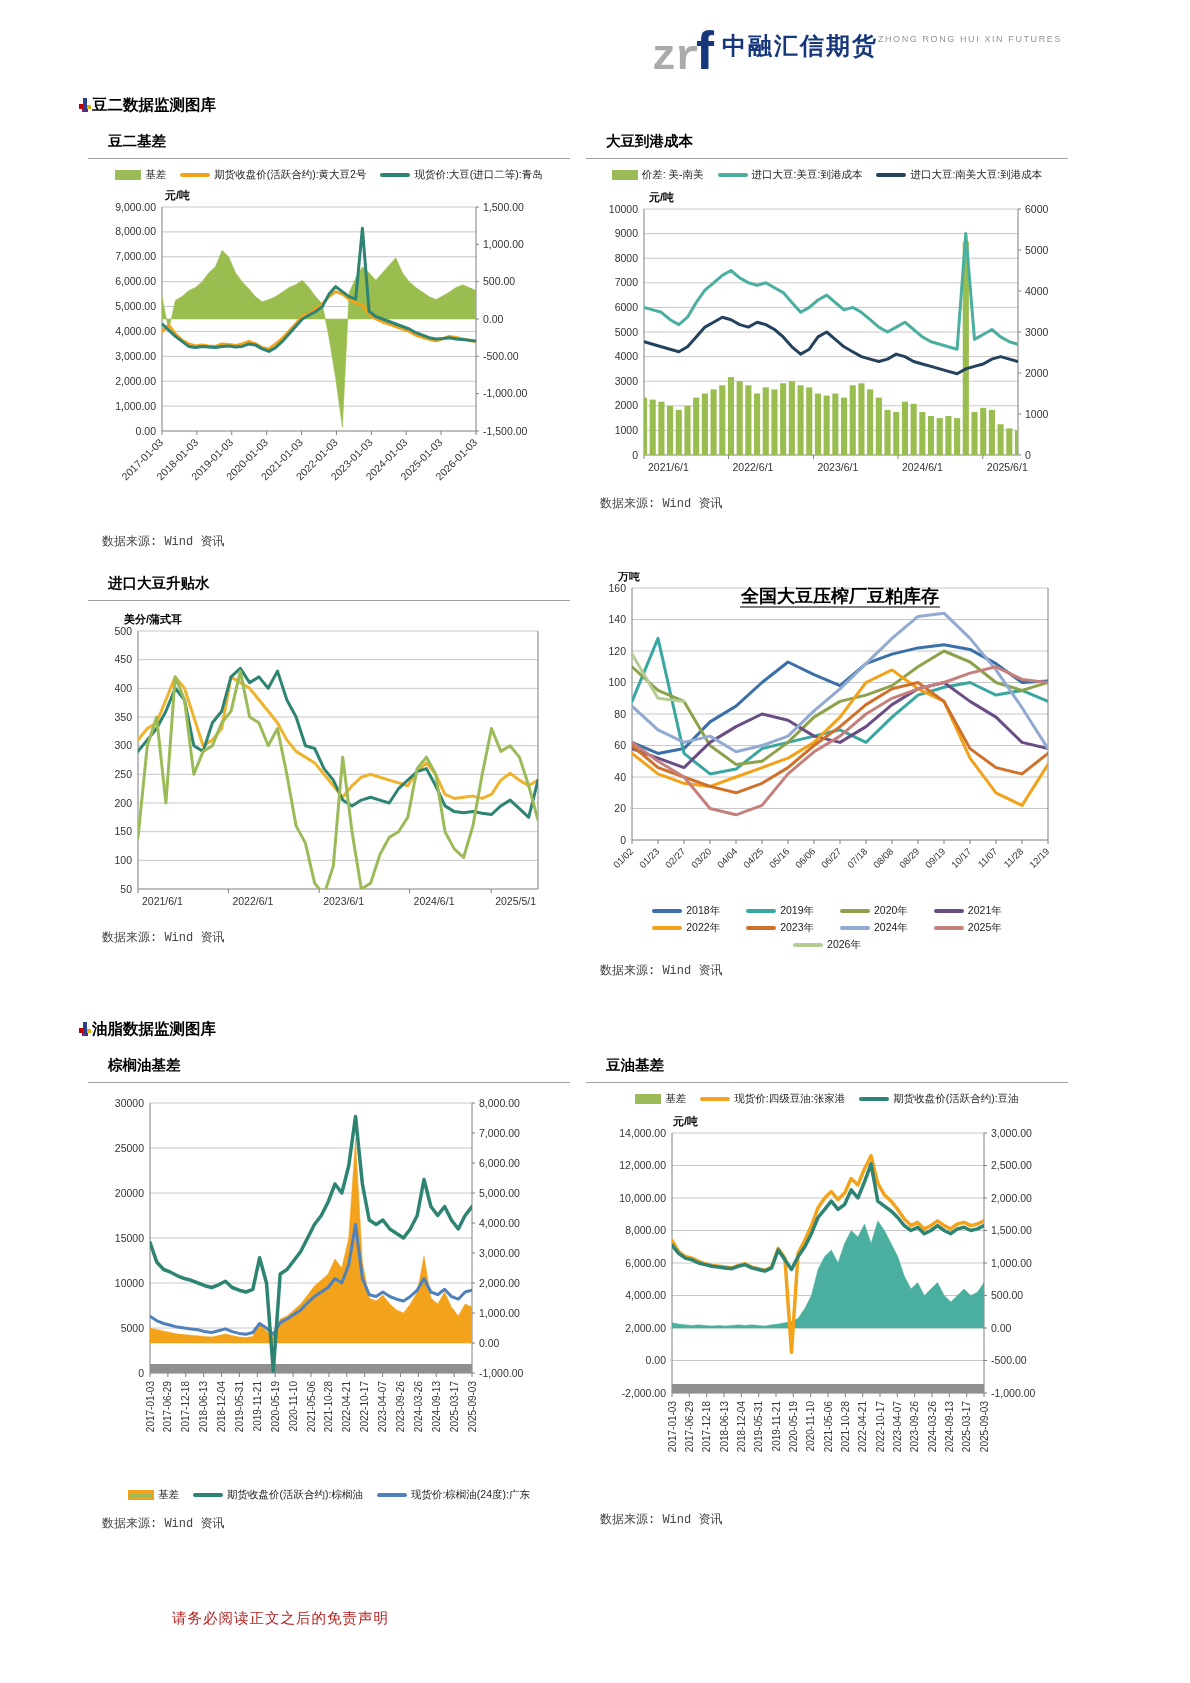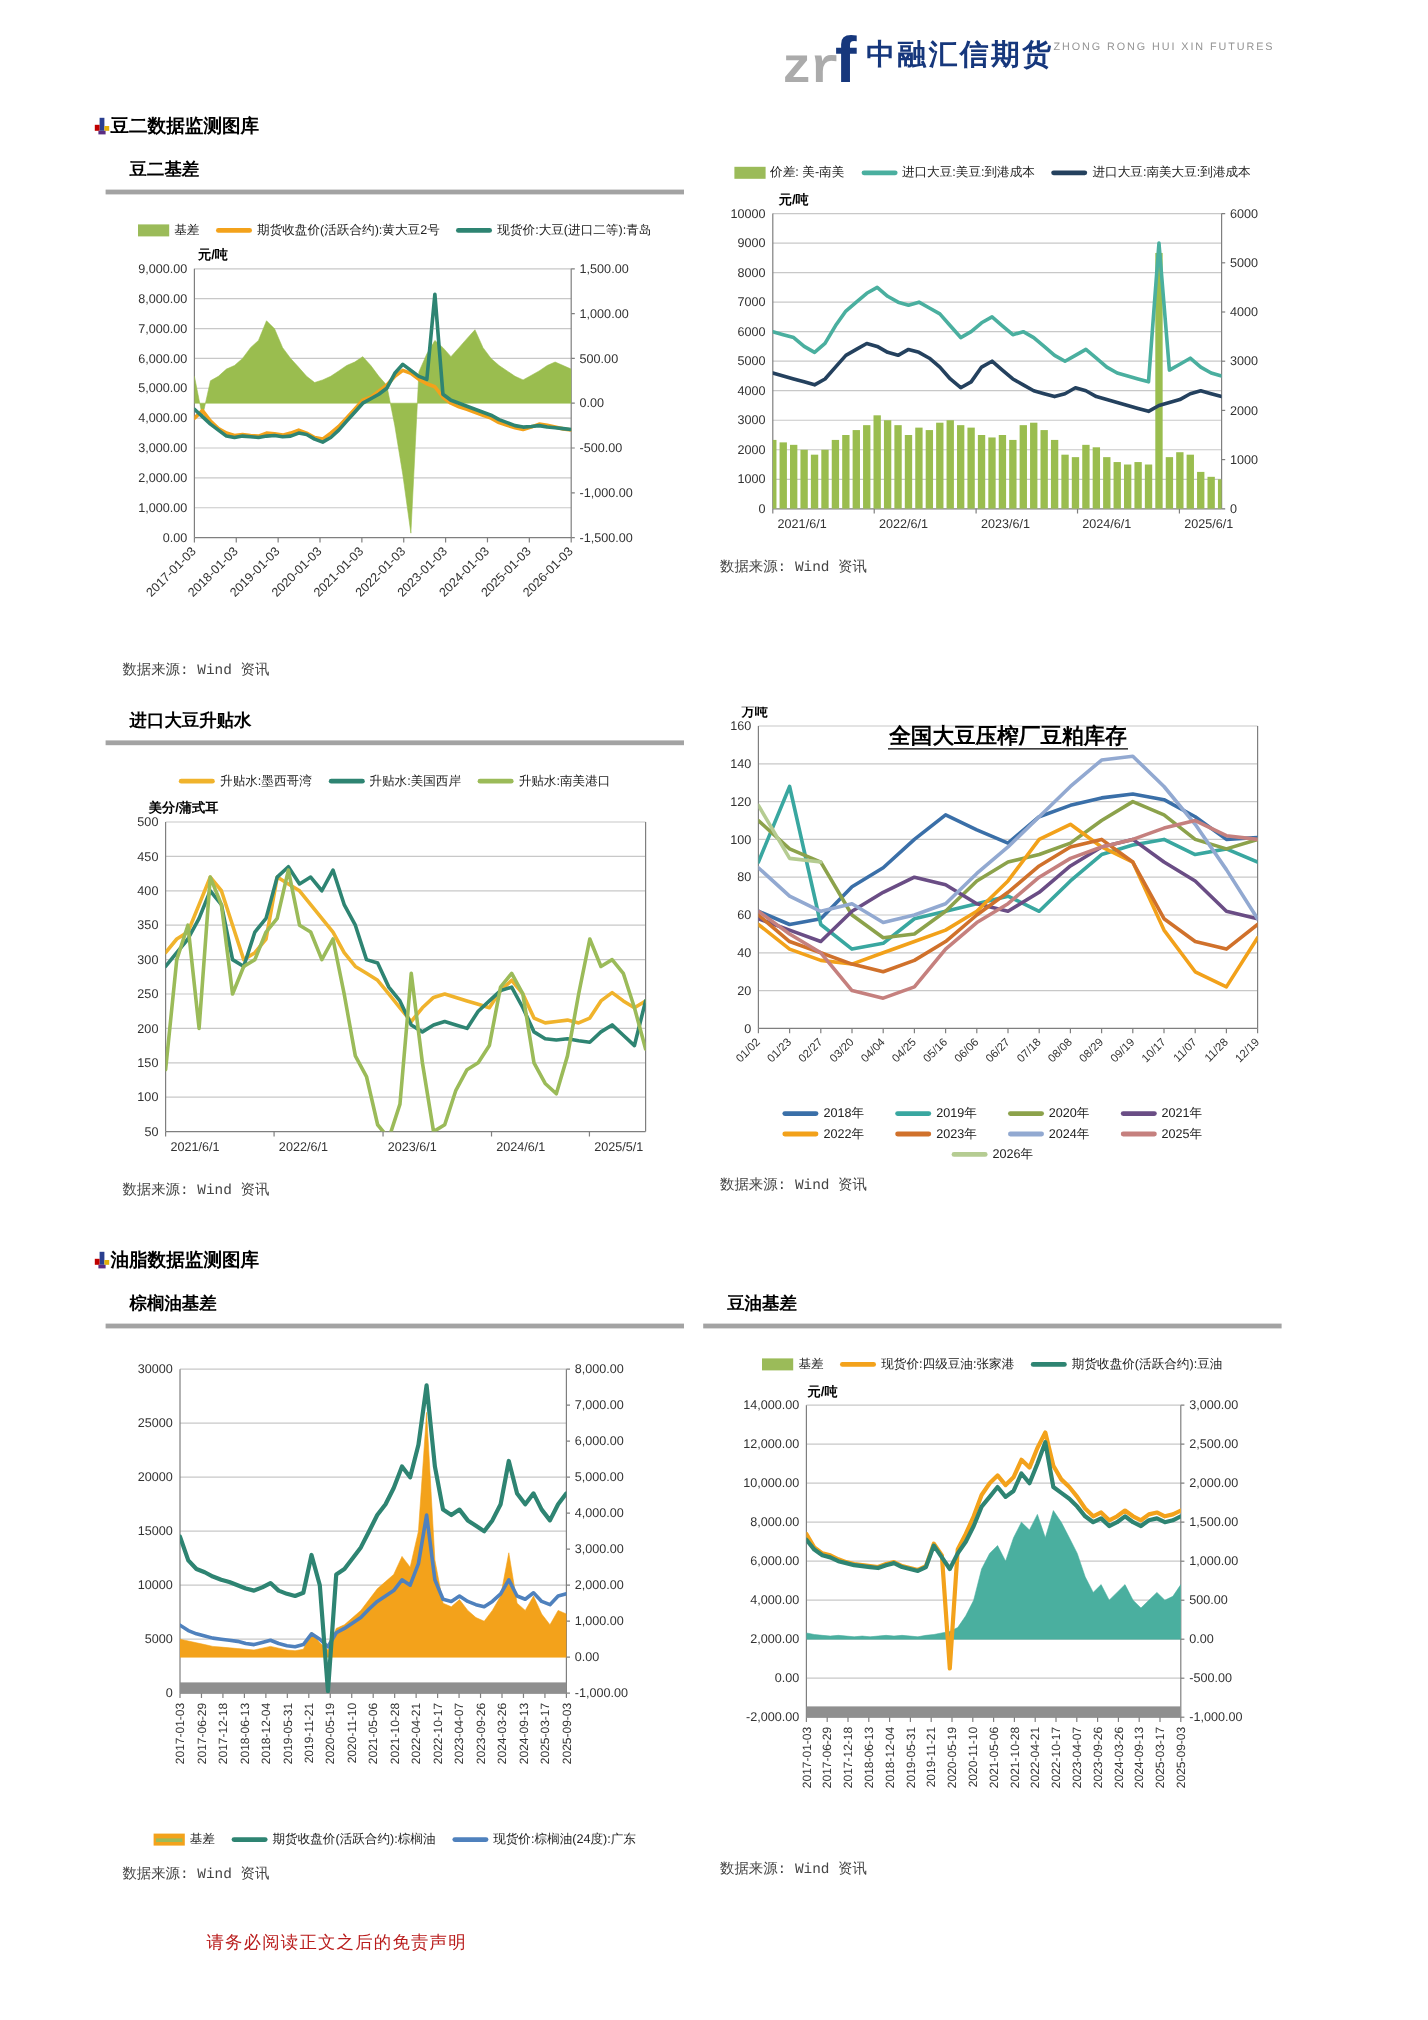--- a/index.html
+++ b/index.html
@@ -13,21 +13,21 @@
   .logo .cn{font-size:24px;font-weight:bold;color:#16377C;letter-spacing:2px;line-height:28px;}
   .logo .en{font-size:9px;color:#939393;letter-spacing:1.6px;margin-top:2px;}
   
   .section-head{display:flex;align-items:center;gap:0;margin-left:78px;font-size:15.5px;font-weight:bold;color:#000;}
   .sh1{padding-top:95px;}
   .sh2{margin-top:18px;}
   .section-head .bullet{width:14px;height:15px;display:inline-block;}
   
   .grid{display:grid;grid-template-columns:482px 482px;column-gap:16px;margin-left:88px;margin-top:14px;}
   .chart-block{position:relative;}
-  .chart-title{font-size:14.5px;font-weight:bold;color:#000;padding:2px 0 7px 20px;border-bottom:4px solid #a3a3a3;margin-bottom:20px;}
+  .chart-title{font-size:14.5px;font-weight:bold;color:#000;padding:2px 0 7px 20px;border-bottom:1px solid #a3a3a3;margin-bottom:6px;}
   .legend{display:flex;justify-content:center;align-items:center;gap:14px;flex-wrap:wrap;font-size:10.5px;color:#222;min-height:20px;margin:4px 0 0 0;}
   .legend .li{display:flex;align-items:center;gap:4px;white-space:nowrap;}
   .legend .mk-line{width:30px;height:4px;border-radius:2px;display:inline-block;}
   .legend .mk-bar{width:26px;height:10px;display:inline-block;position:relative;}
   .legend .mk-bar .inner{position:absolute;left:2px;right:2px;top:4px;height:3px;}
   .legend.two-row{max-width:440px;margin:2px auto 0 auto;row-gap:3px;column-gap:26px;}
   .source{font-size:12px;color:#444;margin:10px 0 22px 14px;font-family:Liberation Mono, monospace;}
   svg.chart{display:block;}
   .footer{position:absolute;left:172px;top:1609px;font-size:14.5px;color:#b91c1c;letter-spacing:1px;}
 </style>
@@ -138,20 +138,21 @@
           <line x1="388" x2="388" y1="246" y2="250" stroke="#7F7F7F"></line>
           <text x="390" y="258" text-anchor="end" font-size="10.5" fill="#333" transform="rotate(-45 390 258)">2026-01-03</text>
           <path d="M74,134 L74.0,111.6 L80.7,145.2 L87.4,115.3 L94.0,111.6 L100.7,105.6 L107.4,102.6 L114.1,96.7 L120.8,87.7 L127.4,81.7 L134.1,65.3 L140.8,72.0 L147.5,87.7 L154.2,96.7 L160.9,104.1 L167.5,111.6 L174.2,116.8 L180.9,114.6 L187.6,111.6 L194.3,107.1 L200.9,102.6 L207.6,99.7 L214.3,95.2 L221.0,102.6 L227.7,111.6 L234.3,119.1 L241.0,152.7 L247.7,193.7 L254.4,242.3 L261.1,107.9 L267.7,92.9 L274.4,81.7 L281.1,87.7 L287.8,95.2 L294.5,87.7 L301.1,80.2 L307.8,72.8 L314.5,87.7 L321.2,96.7 L327.9,102.6 L334.6,107.1 L341.2,111.6 L347.9,114.6 L354.6,110.9 L361.3,107.1 L368.0,102.6 L374.6,99.7 L381.3,102.6 L388.0,105.6 L388,134 Z" fill="#9ABD4F" stroke="#9ABD4F" stroke-width="0.5" clip-path="url(#clip0)"></path>
           <path d=" M74.0,146.4 L80.7,140.2 L87.4,148.9 L94.0,155.2 L100.7,158.9 L107.4,160.9 L114.1,160.1 L120.8,160.9 L127.4,161.4 L134.1,158.9 L140.8,159.4 L147.5,160.6 L154.2,158.9 L160.9,156.4 L167.5,158.9 L174.2,162.6 L180.9,163.9 L187.6,158.9 L194.3,153.4 L200.9,146.4 L207.6,139.0 L214.3,131.5 L221.0,129.0 L227.7,124.0 L234.3,119.1 L241.0,111.6 L247.7,106.6 L254.4,109.1 L261.1,114.1 L267.7,117.8 L274.4,120.3 L281.1,129.0 L287.8,134.0 L294.5,137.0 L301.1,139.0 L307.8,141.5 L314.5,144.0 L321.2,146.4 L327.9,150.2 L334.6,152.4 L341.2,154.4 L347.9,155.9 L354.6,153.9 L361.3,151.4 L368.0,152.4 L374.6,153.9 L381.3,155.4 L388.0,156.4" fill="none" stroke="#F3A21B" stroke-width="3" stroke-linejoin="round" stroke-linecap="round" clip-path="url(#clip0)"></path>
           <path d=" M74.0,139.0 L80.7,145.2 L87.4,151.4 L94.0,156.4 L100.7,161.4 L107.4,162.6 L114.1,161.4 L120.8,161.9 L127.4,162.6 L134.1,161.4 L140.8,160.9 L147.5,161.9 L154.2,161.4 L160.9,158.9 L167.5,160.1 L174.2,163.9 L180.9,166.4 L187.6,162.6 L194.3,156.4 L200.9,148.9 L207.6,141.5 L214.3,134.0 L221.0,130.3 L227.7,126.5 L234.3,121.6 L241.0,109.1 L247.7,101.6 L254.4,106.6 L261.1,111.6 L267.7,114.1 L274.4,43.2 L281.1,126.5 L287.8,131.5 L294.5,134.0 L301.1,136.5 L307.8,139.0 L314.5,141.5 L321.2,144.0 L327.9,147.7 L334.6,150.2 L341.2,152.7 L347.9,153.9 L354.6,153.4 L361.3,152.7 L368.0,153.9 L374.6,154.4 L381.3,155.2 L388.0,155.9" fill="none" stroke="#2E8472" stroke-width="3" stroke-linejoin="round" stroke-linecap="round" clip-path="url(#clip0)"></path>
         </svg>
       <div class="source">数据来源: Wind 资讯</div>
     </div>
 
     <div class="chart-block">
+      <div class="chart-title">大豆到港成本</div>
       <div class="legend" id="lg1">
           <span class="li">
             <span class="mk-bar" style="background: rgb(155, 187, 89);"></span>
             <span>价差: 美-南美</span>
           </span>
           <span class="li">
             <span class="mk-line" style="background: rgb(74, 175, 159);"></span>
             <span>进口大豆:美豆:到港成本</span>
           </span>
           <span class="li">
@@ -259,34 +260,20 @@
           <rect x="420.24232558139533" y="243.35" width="6.12" height="26.650000000000006" fill="#9ABD4F" clip-path="url(#clip1)"></rect>
           <rect x="428.94" y="245.4" width="6.12" height="24.599999999999994" fill="#9ABD4F" clip-path="url(#clip1)"></rect>
           <path d=" M58.0,122.4 L66.7,124.9 L75.4,127.3 L84.1,134.7 L92.8,139.6 L101.5,132.2 L110.2,117.5 L118.9,105.2 L127.6,97.8 L136.3,90.4 L145.0,85.5 L153.7,92.9 L162.4,97.8 L171.1,100.3 L179.8,97.8 L188.5,102.7 L197.2,107.6 L205.9,117.5 L214.6,127.3 L223.3,122.4 L232.0,115.0 L240.7,110.1 L249.3,117.5 L258.0,124.9 L266.7,122.4 L275.4,127.3 L284.1,134.7 L292.8,142.1 L301.5,147.0 L310.2,142.1 L318.9,137.2 L327.6,144.5 L336.3,151.9 L345.0,156.8 L353.7,159.3 L362.4,161.8 L371.1,164.2 L379.8,48.6 L388.5,154.4 L397.2,149.5 L405.9,144.5 L414.6,151.9 L423.3,156.8 L432.0,159.3" fill="none" stroke="#4AAF9F" stroke-width="3" stroke-linejoin="round" stroke-linecap="round" clip-path="url(#clip1)"></path>
           <path d=" M58.0,156.8 L66.7,159.3 L75.4,161.8 L84.1,164.2 L92.8,166.7 L101.5,161.8 L110.2,151.9 L118.9,142.1 L127.6,137.2 L136.3,132.2 L145.0,134.7 L153.7,139.6 L162.4,142.1 L171.1,137.2 L179.8,139.6 L188.5,144.5 L197.2,151.9 L205.9,161.8 L214.6,169.1 L223.3,164.2 L232.0,151.9 L240.7,147.0 L249.3,154.4 L258.0,161.8 L266.7,166.7 L275.4,171.6 L284.1,174.1 L292.8,176.5 L301.5,174.1 L310.2,169.1 L318.9,171.6 L327.6,176.5 L336.3,179.0 L345.0,181.4 L353.7,183.9 L362.4,186.4 L371.1,188.8 L379.8,183.9 L388.5,181.4 L397.2,179.0 L405.9,174.1 L414.6,171.6 L423.3,174.1 L432.0,176.5" fill="none" stroke="#24415E" stroke-width="3" stroke-linejoin="round" stroke-linecap="round" clip-path="url(#clip1)"></path>
         </svg>
       <div class="source">数据来源: Wind 资讯</div>
     </div>
 
     <div class="chart-block">
       <div class="chart-title">进口大豆升贴水</div>
-      <div class="legend" id="lg2">
-          <span class="li">
-            <span class="mk-line" style="background: rgb(240, 179, 44);"></span>
-            <span>升贴水:墨西哥湾</span>
-          </span>
-          <span class="li">
-            <span class="mk-line" style="background: rgb(46, 132, 114);"></span>
-            <span>升贴水:美国西岸</span>
-          </span>
-          <span class="li">
-            <span class="mk-line" style="background: rgb(155, 187, 89);"></span>
-            <span>升贴水:南美港口</span>
-          </span>
-        </div>
       <svg class="chart" id="c2" width="468" height="312" viewBox="0 0 468 312">
           <defs>
             <clipPath id="clip2">
               <rect x="50" y="24" width="400" height="258"></rect>
             </clipPath>
           </defs>
           <line x1="50" x2="450" y1="24" y2="24" stroke="#C8C8C8" stroke-width="1"></line>
           <text x="44" y="27.5" text-anchor="end" font-size="10.5" fill="#333">500</text>
           <line x1="50" x2="450" y1="52.66666666666667" y2="52.66666666666667" stroke="#C8C8C8" stroke-width="1"></line>
           <text x="44" y="56.16666666666667" text-anchor="end" font-size="10.5" fill="#333">450</text>

